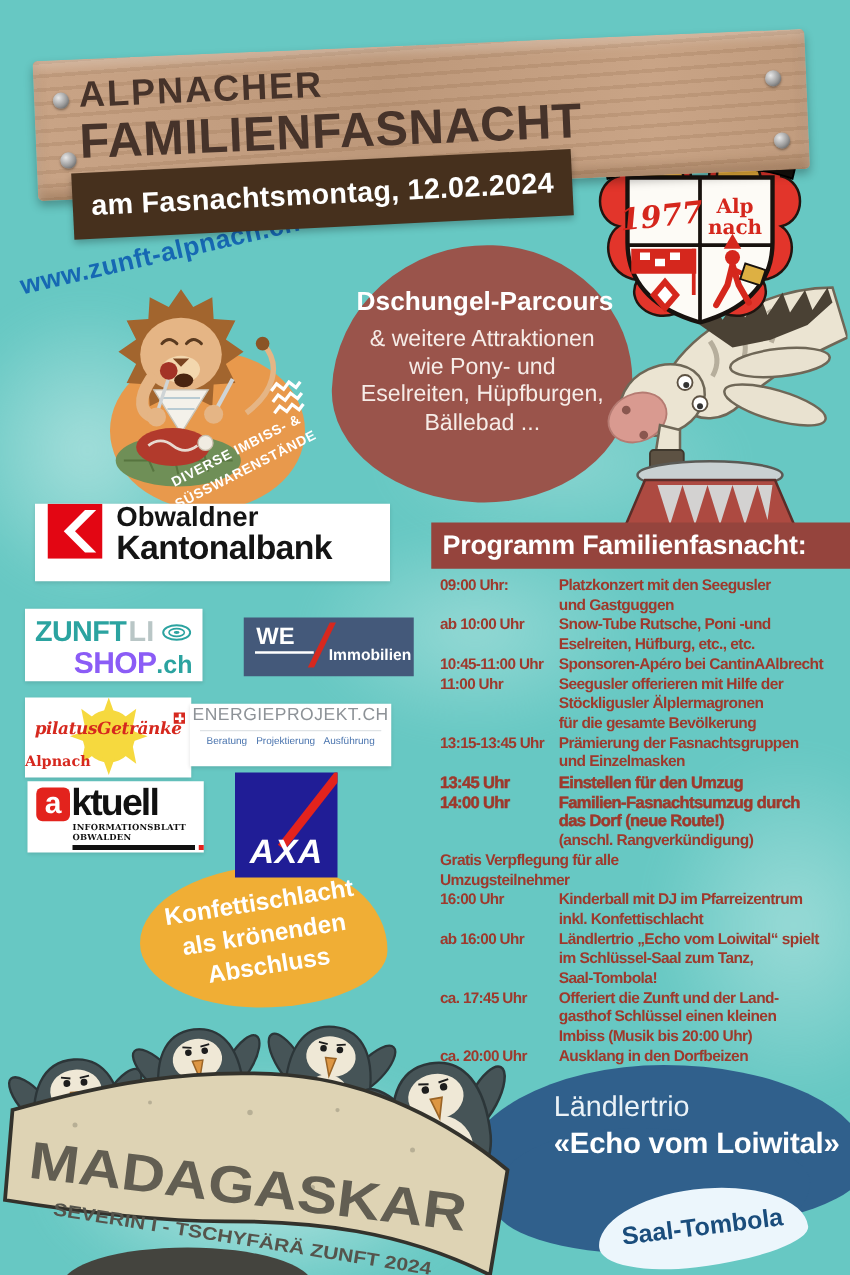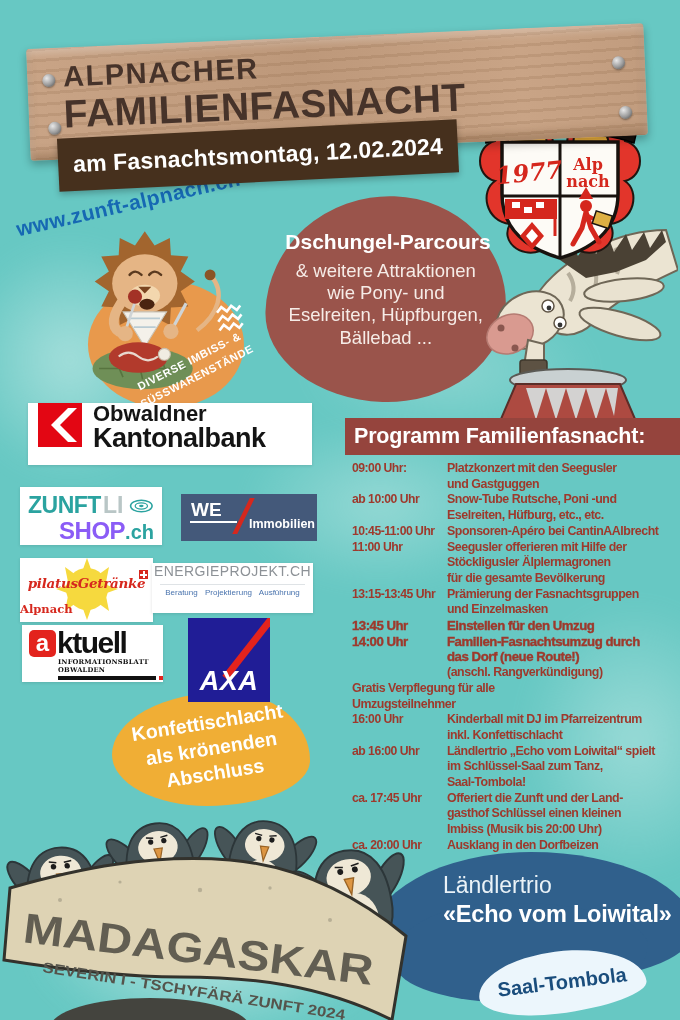--- a/index.html
+++ b/index.html
@@ -68,21 +68,21 @@
   .okb-text div{color:#141414;line-height:1.02;}
   .okb-l1{font-weight:700;font-size:22px;}
   .okb-l2{font-weight:700;font-size:27px;letter-spacing:-.5px;}
   .holzli{left:20px;top:487px;width:142px;height:58px;padding:5px 8px;box-sizing:border-box;}
   .holz-r1{display:flex;align-items:center;gap:2px;}
   .holz1{color:#2ba3a0;font-weight:700;font-size:23px;letter-spacing:-.5px;}
   .holz2{color:#b9c6c6;font-weight:700;font-size:23px;}
   .holz-r2{text-align:right;margin-top:-2px;}
   .holz3{color:#8b5cf6;font-weight:700;font-size:24px;letter-spacing:-.5px;}
   .holz4{color:#2ba3a0;font-weight:700;font-size:20px;}
-  .we{left:181px;top:494px;width:136px;height:47px;background:#44597a;}
+  .we{left:195px;top:494px;width:136px;height:47px;background:#44597a;}
   .we-name{position:absolute;left:10px;top:5px;color:#fff;font-weight:700;font-size:19px;}
   .we-line{position:absolute;left:9px;top:27px;width:47px;height:1.5px;background:#fff;}
   .we-slash{position:absolute;left:60px;top:4px;width:5px;height:36px;background:#d6281e;transform:skewX(-26deg);}
   .we-sub{position:absolute;left:68px;top:23px;color:#fff;font-weight:700;font-size:12.5px;}
   .pilatus{left:20px;top:558px;width:133px;height:64px;}
   .pil-sun{position:absolute;left:12px;top:0px;}
   .pil-name{position:absolute;left:4px;top:17px;width:125px;text-align:center;color:#d6281e;font-weight:700;font-style:italic;font-size:13.5px;font-family:"DejaVu Serif",serif;letter-spacing:-.3px;}
   .pil-cross{position:absolute;right:5px;top:12px;width:9px;height:9px;background:#d6281e;}
   .pil-cross:before{content:"";position:absolute;left:3.5px;top:1px;width:2px;height:7px;background:#fff;}
   .pil-cross:after{content:"";position:absolute;left:1px;top:3.5px;width:7px;height:2px;background:#fff;}

